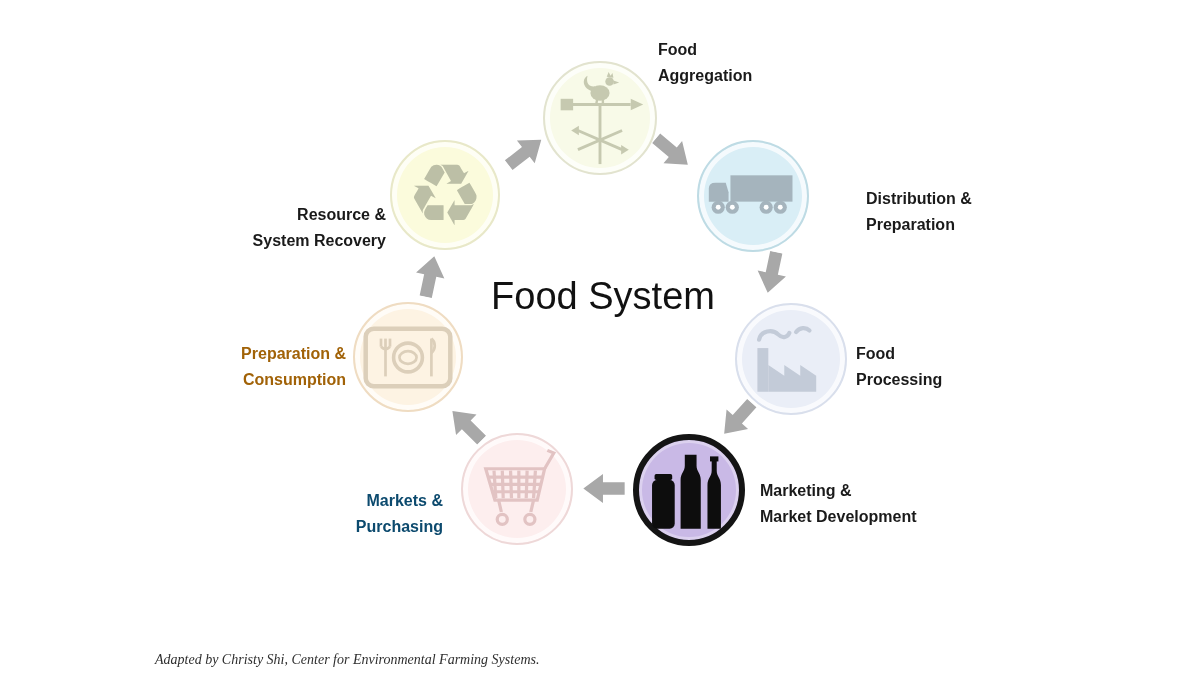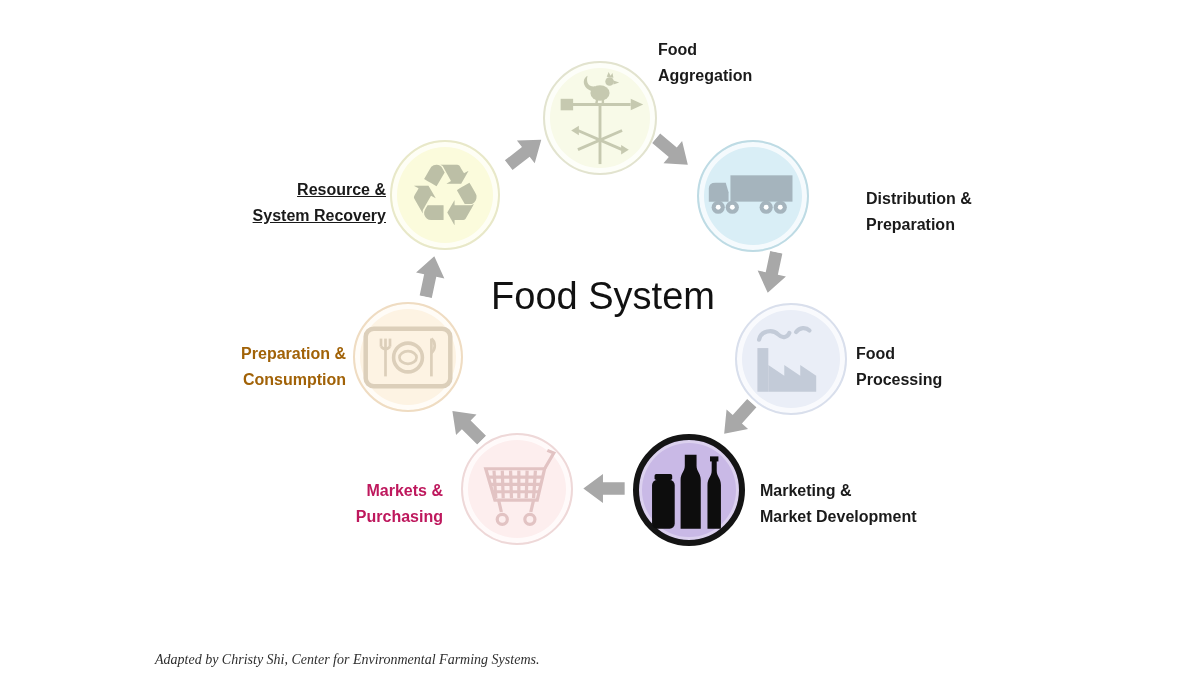--- a/index.html
+++ b/index.html
@@ -155,31 +155,31 @@
   <div class="nlabel" style="left: 856px; top: 341px; color: rgb(26, 26, 26);">
     <div>Food</div>
     <div>Processing</div>
   </div>
 
   <div class="nlabel" style="left: 760px; top: 478px; color: rgb(26, 26, 26);">
     <div>Marketing &amp;</div>
     <div>Market Development</div>
   </div>
 
-  <div class="nlabel r" style="left: 233px; top: 478px; color: #be185d;">
+  <div class="nlabel r" style="left: 233px; top: 488px; color: #0c4a6e;">
     <div>Markets &amp;</div>
     <div>Purchasing</div>
   </div>
 
   <div class="nlabel r" style="left: 136px; top: 341px; color: #a16207;">
     <div>Preparation &amp;</div>
     <div>Consumption</div>
   </div>
 
-  <div class="nlabel r" style="left: 176px; top: 177px; color: rgb(26, 26, 26); text-decoration: underline;">
+  <div class="nlabel r" style="left: 176px; top: 202px; color: rgb(26, 26, 26);">
     <div>Resource &amp;</div>
     <div>System Recovery</div>
   </div>
 
   <svg class="arrow" viewBox="0 0 40 30" style="left: 504px; top: 137px; transform: rotate(-38deg); color: rgb(168, 168, 168);">
     <polygon points="0,9 21,9 21,1 40,15 21,29 21,21 0,21" fill="currentColor"></polygon>
     </svg>
 
   <svg class="arrow" viewBox="0 0 40 30" style="left: 651px; top: 136px; transform: rotate(40deg); color: rgb(168, 168, 168);">
     <polygon points="0,9 21,9 21,1 40,15 21,29 21,21 0,21" fill="currentColor"></polygon>

